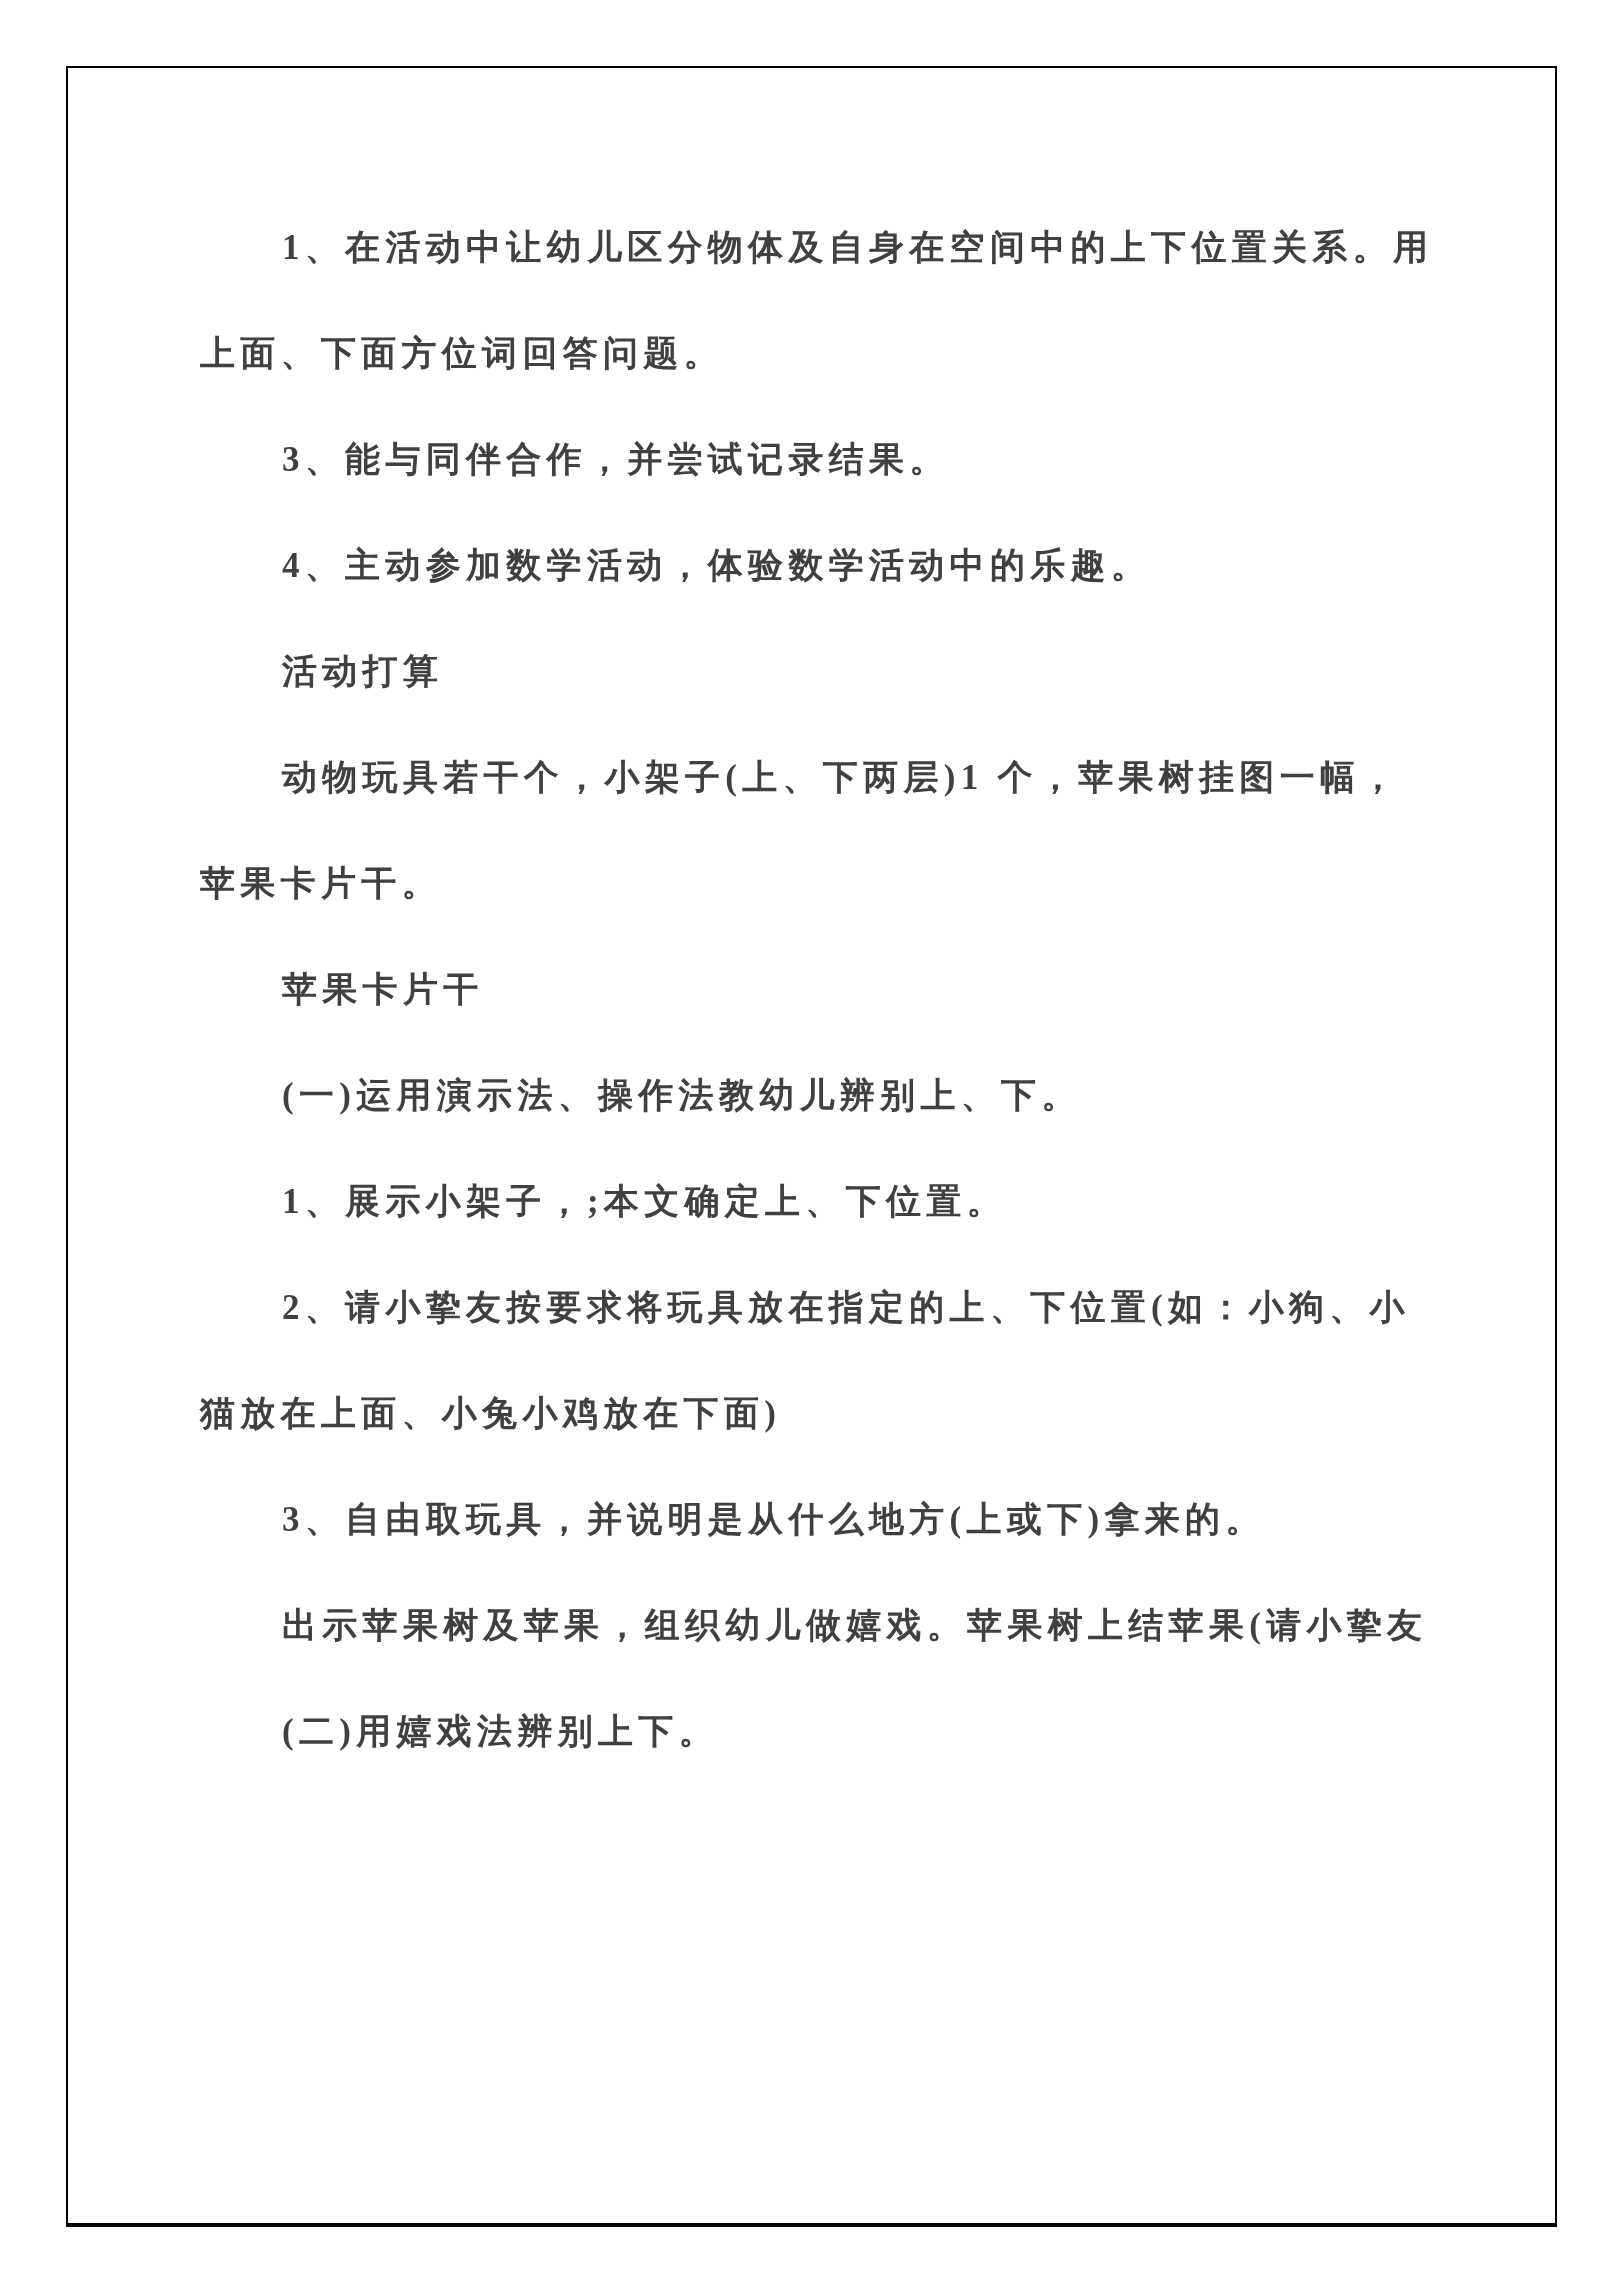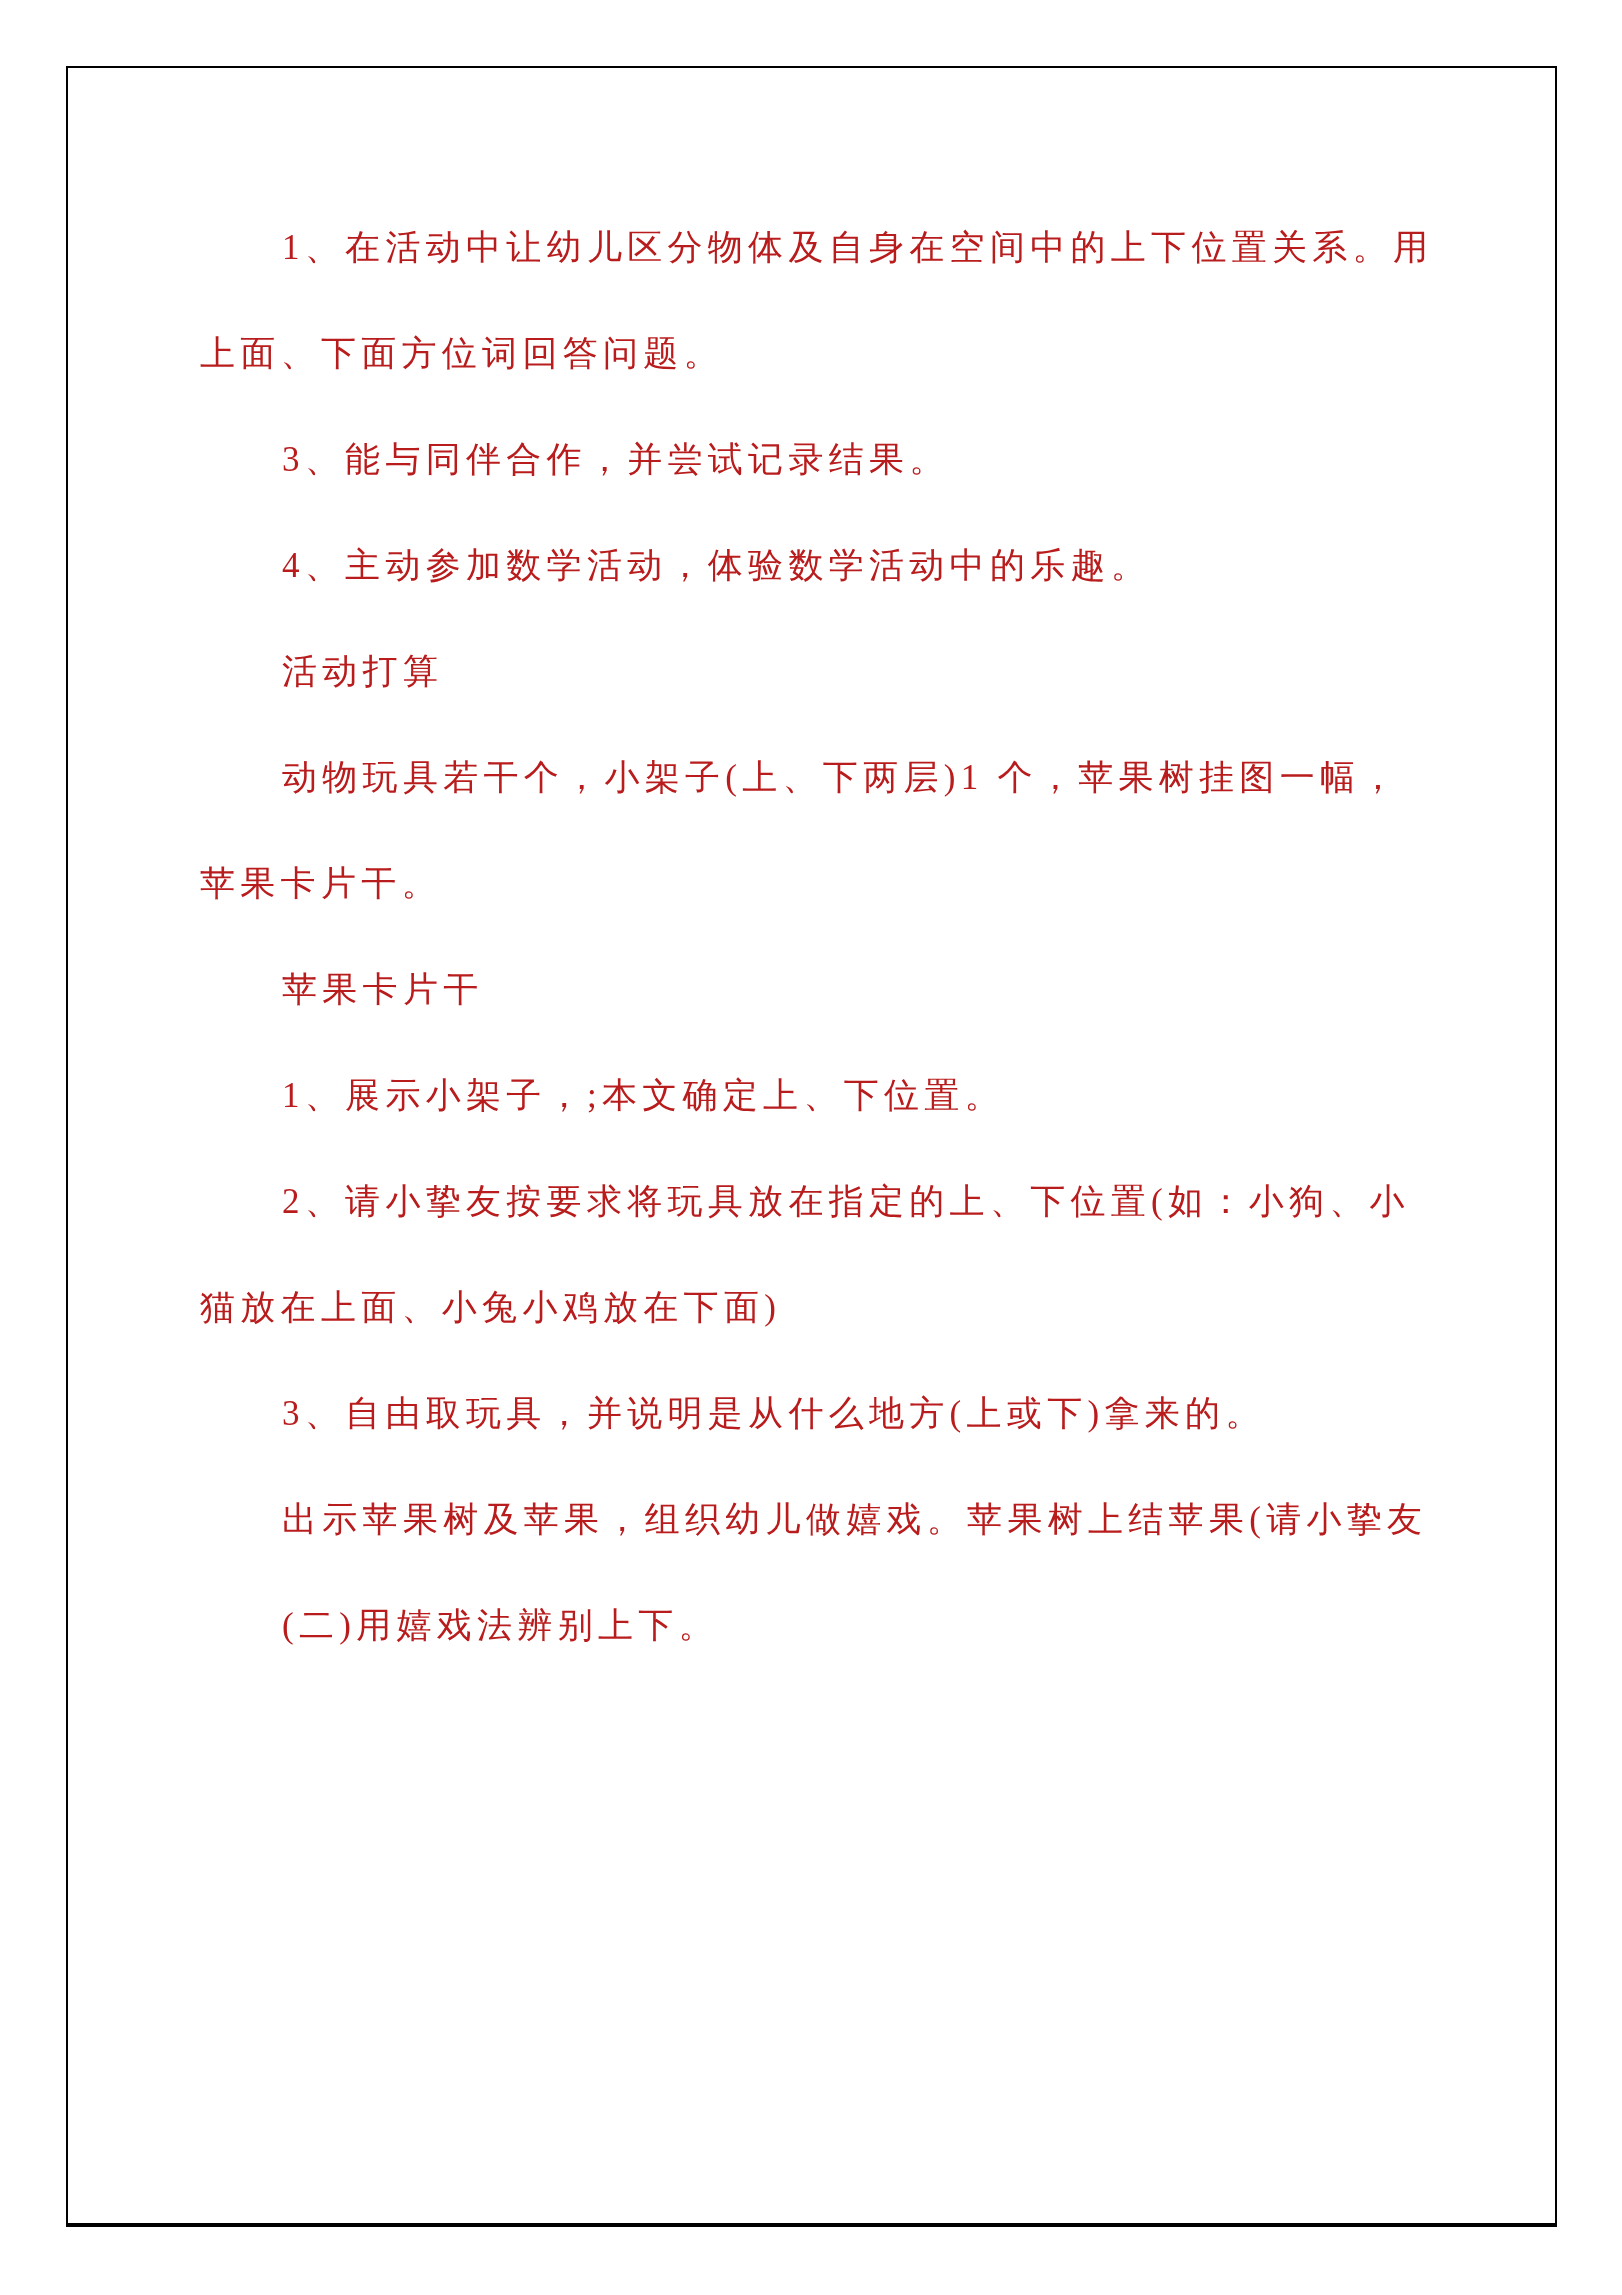--- a/index.html
+++ b/index.html
@@ -37,22 +37,23 @@
     left: 132px;
     right: 53px;
     top: 127px;
   }
   .line {
     height: 106px;
     line-height: 106px;
     font-size: 35px;
     letter-spacing: 5.3px;
     white-space: nowrap;
-    color: #b91c1c;
+    color: #404040;
     overflow: visible;
+    font-weight: bold;
   }
   .line.indent {
     padding-left: 82px;
   }
   .footer {
     position: absolute;
     left: 0;
     right: 0;
     top: 2059px; 
     text-align: center;
@@ -74,20 +75,21 @@
     <div class="content">
 
     <div class="line indent">1、在活动中让幼儿区分物体及自身在空间中的上下位置关系。用</div>
         <div class="line">上面、下面方位词回答问题。</div>
         <div class="line indent">3、能与同伴合作，并尝试记录结果。</div>
         <div class="line indent">4、主动参加数学活动，体验数学活动中的乐趣。</div>
         <div class="line indent">活动打算</div>
         <div class="line indent">动物玩具若干个，小架子(上、下两层)1 个，苹果树挂图一幅，</div>
         <div class="line">苹果卡片干。</div>
         <div class="line indent">苹果卡片干</div>
+        <div class="line indent">(一)运用演示法、操作法教幼儿辨别上、下。</div>
         <div class="line indent">1、展示小架子，;本文确定上、下位置。</div>
         <div class="line indent">2、请小挚友按要求将玩具放在指定的上、下位置(如：小狗、小</div>
         <div class="line">猫放在上面、小兔小鸡放在下面)</div>
         <div class="line indent">3、自由取玩具，并说明是从什么地方(上或下)拿来的。</div>
         <div class="line indent">出示苹果树及苹果，组织幼儿做嬉戏。苹果树上结苹果(请小挚友</div>
         <div class="line indent">(二)用嬉戏法辨别上下。</div>
       </div>
   </div>
 </div>
 

